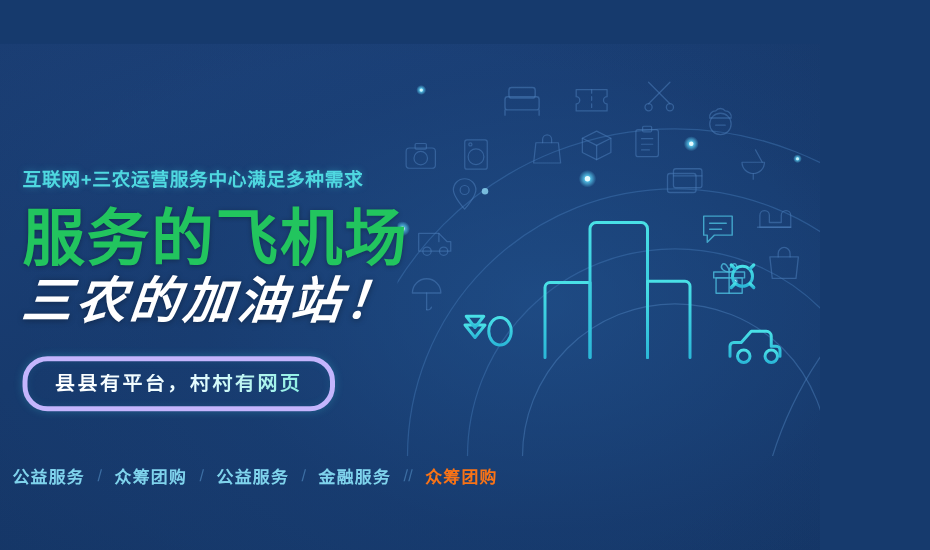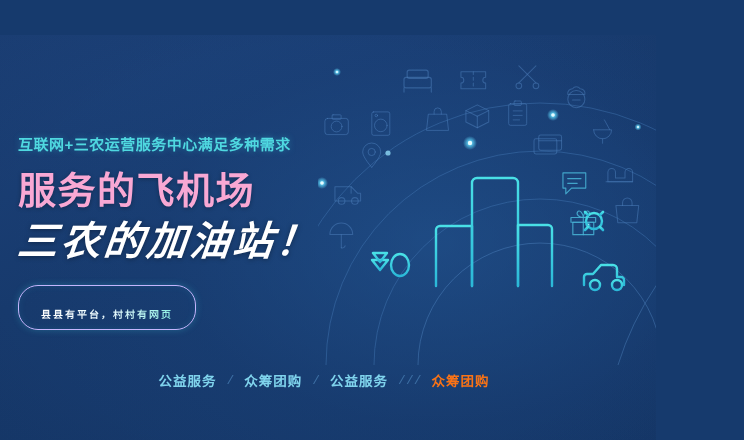--- a/index.html
+++ b/index.html
@@ -28,46 +28,46 @@
   .art svg{display:block;width:100%;height:100%;}
 
   
   .copy{position:absolute;left:18px;top:100px;width:350px;}
   .subtitle{
     color:#4fd8e0;font-size:15px;font-weight:700;letter-spacing:.5px;
     line-height:20px;white-space:nowrap;
     text-shadow:0 0 6px rgba(60,200,220,.35);
   }
   .headline1{
-    margin-top:14px;color:#f9a8d4;font-size:38px;font-weight:700;
+    margin-top:14px;color:#22c55e;font-size:50px;font-weight:700;
     line-height:44px;letter-spacing:1.5px;white-space:nowrap;
     text-shadow:0 1px 4px rgba(0,0,0,.30);
   }
   .headline2{
     margin-top:4px;color:#ffffff;font-size:40px;font-weight:700;
     font-style:italic;line-height:48px;letter-spacing:3px;white-space:nowrap;
     font-family:"DejaVu Serif","Liberation Serif",serif;
     transform:skewX(-6deg);transform-origin:left center;
     text-shadow:0 1px 5px rgba(0,0,0,.35);
   }
   .pill{
     display:inline-block;margin-top:20px;
-    padding:20px 22px 8px;border:1px solid #c4b5fd;border-radius:20px;
-    color:#ffffff;font-size:10px;font-weight:700;letter-spacing:2px;
+    padding:4px 22px 8px;border:4px solid #c4b5fd;border-radius:20px;
+    color:#ffffff;font-size:16px;font-weight:700;letter-spacing:2px;
     white-space:nowrap;
     box-shadow:0 0 7px rgba(63,207,224,.28), inset 0 0 7px rgba(63,207,224,.10);
   }
   .pill .pill-text{background:linear-gradient(90deg,#ffffff 0%,#e8fbff 55%,#8ef0e4 100%);
     -webkit-background-clip:text;background-clip:text;color:transparent;}
 
   
   .nav{
     position:absolute;left:0;right:0;top:330px;height:30px;
-    display:flex;align-items:center;justify-content:center;
-    padding-right:8px;box-sizing:border-box;font-family:Liberation Mono, monospace;
+    display:flex;align-items:center;justify-content:flex-start;
+    padding-right:8px;box-sizing:border-box;
   }
   .nav-item{
     color:#7fd3ec;font-size:13.5px;font-weight:700;letter-spacing:1px;
     white-space:nowrap;padding:0 10px;cursor:pointer;
   }
   .nav-item.bright{color:#f97316;}
   .nav-sep{color:#3c6ea3;font-size:13px;font-weight:400;user-select:none;}
 </style>
 </head>
 <body>
@@ -339,17 +339,18 @@
     </div>
   </div>
 
   <div class="nav" id="nav-root">
       <span class="nav-item">公益服务</span>
       <span class="nav-sep">/</span>
       <span class="nav-item">众筹团购</span>
       <span class="nav-sep">/</span>
       <span class="nav-item">公益服务</span>
       <span class="nav-sep">/</span>
+      <span class="nav-item">金融服务</span>
       <span class="nav-sep">/</span>
       <span class="nav-sep">/</span>
       <span class="nav-item bright">众筹团购</span>
     </div>
 </div>
 
 </body></html>

